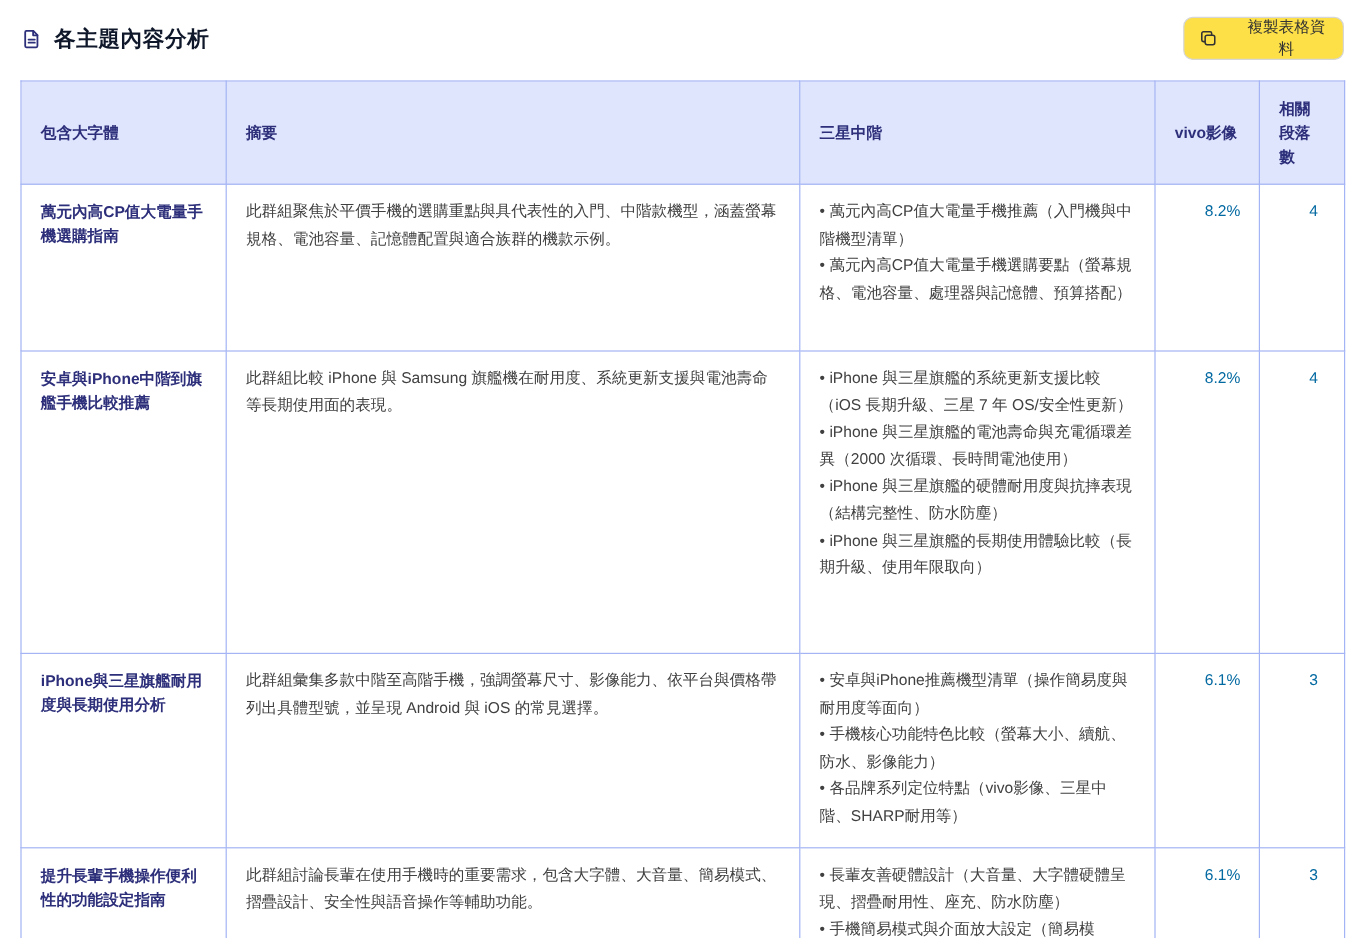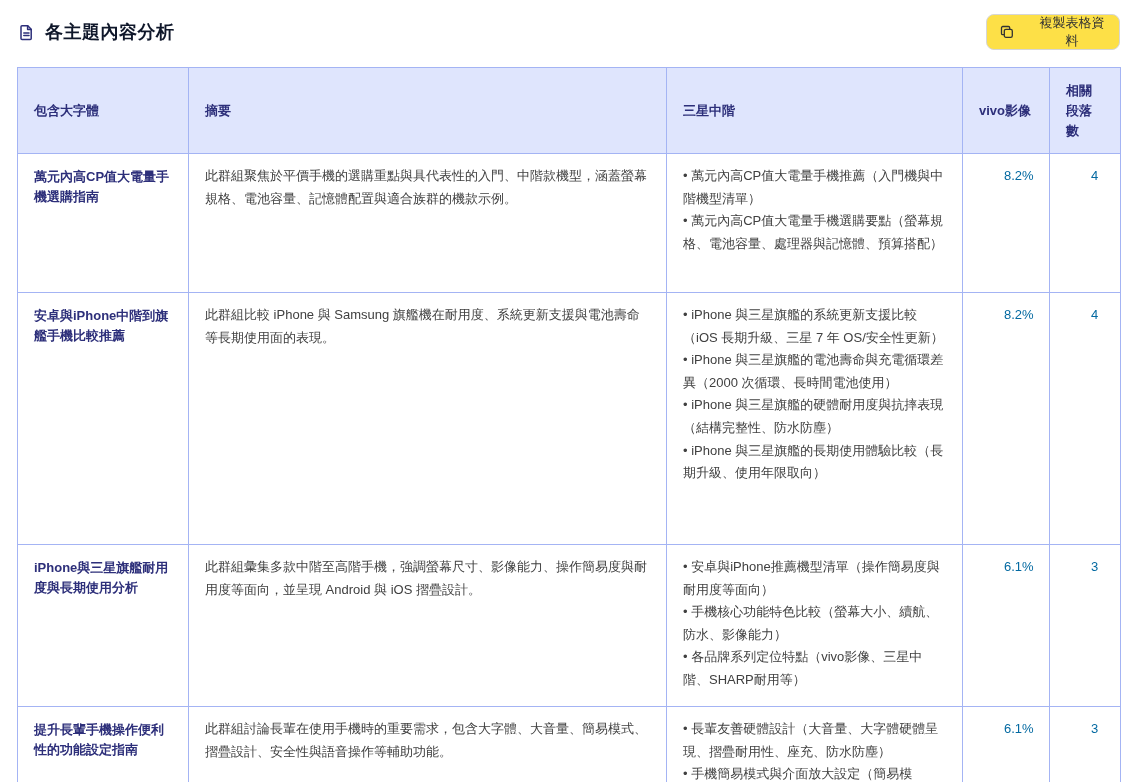--- a/index.html
+++ b/index.html
@@ -178,21 +178,21 @@
             <span class="bullet-item">• iPhone 與三星旗艦的系統更新支援比較（iOS 長期升級、三星 7 年 OS/安全性更新）</span>
             <span class="bullet-item">• iPhone 與三星旗艦的電池壽命與充電循環差異（2000 次循環、長時間電池使用）</span>
             <span class="bullet-item">• iPhone 與三星旗艦的硬體耐用度與抗摔表現（結構完整性、防水防塵）</span>
             <span class="bullet-item">• iPhone 與三星旗艦的長期使用體驗比較（長期升級、使用年限取向）</span>
           </td>
           <td class="pct">8.2%</td>
           <td class="count">4</td>
         </tr>
         <tr style="height:162px;">
           <td class="topic">iPhone與三星旗艦耐用度與長期使用分析</td>
-          <td>此群組彙集多款中階至高階手機，強調螢幕尺寸、影像能力、操作簡易度與耐用度等面向，並呈現 Android 與 iOS 摺疊設計。</td>
+          <td>此群組彙集多款中階至高階手機，強調螢幕尺寸、影像能力、依平台與價格帶列出具體型號，並呈現 Android 與 iOS 的常見選擇。</td>
           <td>
             <span class="bullet-item">• 安卓與iPhone推薦機型清單（操作簡易度與耐用度等面向）</span>
             <span class="bullet-item">• 手機核心功能特色比較（螢幕大小、續航、防水、影像能力）</span>
             <span class="bullet-item">• 各品牌系列定位特點（vivo影像、三星中階、SHARP耐用等）</span>
           </td>
           <td class="pct">6.1%</td>
           <td class="count">3</td>
         </tr>
         <tr>
           <td class="topic">提升長輩手機操作便利性的功能設定指南</td>

